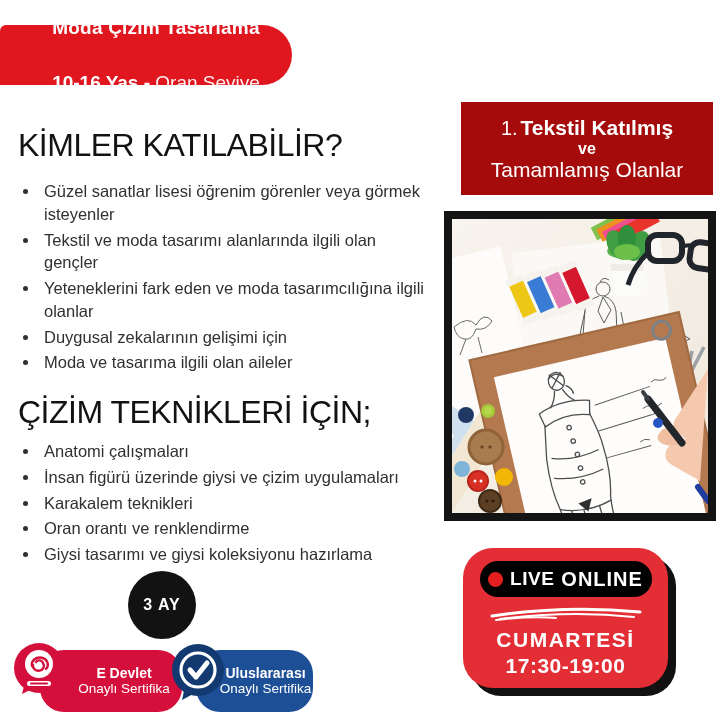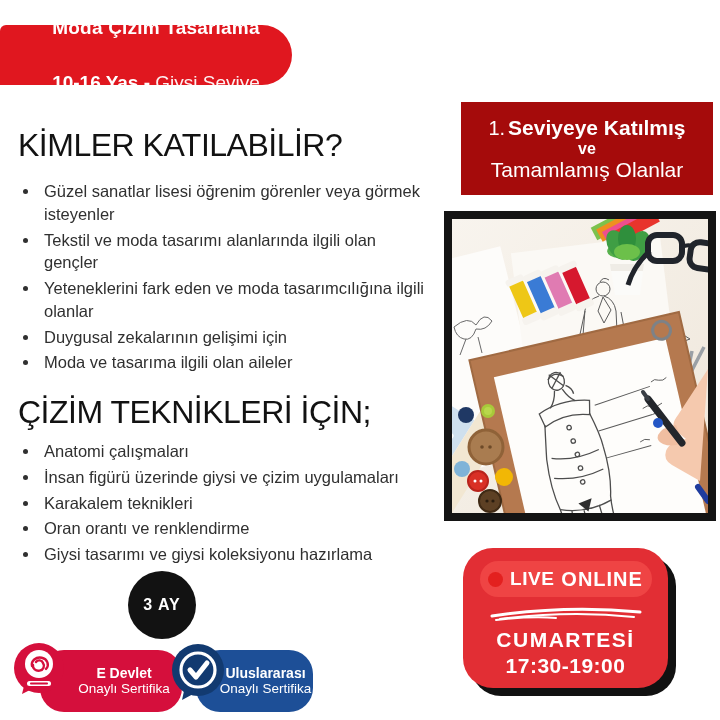--- a/index.html
+++ b/index.html
@@ -108,39 +108,39 @@
     width: 205px; height: 140px;
     background: #e22e34;
     border-radius: 30px;
     box-shadow: 8px 8px 0 0 #111111;
     display: flex; flex-direction: column; align-items: center;
     color: #fff;
   }
   .live-pill {
     margin-top: 13px;
     width: 172px; height: 36px; border-radius: 18px;
-    background: #ef4444;
+    background: #000000;
     display: flex; align-items: center; justify-content: center;
     gap: 7px;
   }
   .live-dot { width: 15px; height: 15px; border-radius: 50%; background: #e3201f; }
   .live-word   { font-size: 19px; font-weight: 600; letter-spacing: 0.5px; }
   .online-word { font-size: 20px; font-weight: bold; letter-spacing: 1px; }
   .swoosh { margin-top: 7px; }
   .live-day  { margin-top: 6px; font-size: 21px; font-weight: bold; letter-spacing: 1.5px; }
   .live-time { margin-top: 2px; font-size: 21px; font-weight: bold; letter-spacing: 0.5px; }
 </style>
 </head>
 <body>
 
 <div class="banner">
   <div class="banner-title">Moda Çizim Tasarlama</div>
   <div class="banner-subtitle">
     <b>10-16 Yaş -</b>
-    <span>Giysi Seviye</span>
+    <span>Oran Seviye</span>
   </div>
 </div>
 
 <div id="who-title" class="h-big">KİMLER KATILABİLİR?</div>
 <ul id="who-list" class="bullets">
     <li>Güzel sanatlar lisesi öğrenim görenler veya görmek isteyenler</li>
     <li>Tekstil ve moda tasarımı alanlarında ilgili olan gençler</li>
     <li>Yeteneklerini fark eden ve moda tasarımcılığına ilgili olanlar</li>
     <li>Duygusal zekalarının gelişimi için</li>
     <li>Moda ve tasarıma ilgili olan aileler</li>
@@ -182,21 +182,21 @@
   <svg viewBox="0 0 58 58">
     <circle cx="28" cy="27" r="26" fill="#123a70"></circle>
     <path d="M14 48 L12 57 L25 50 Z" fill="#123a70"></path>
     <circle cx="28" cy="27" r="17" fill="none" stroke="#ffffff" stroke-width="3.2"></circle>
     <path d="M20 27 L26 34 L37 20" fill="none" stroke="#ffffff" stroke-width="5" stroke-linecap="round" stroke-linejoin="round"></path>
   </svg>
 </div>
 
 <div class="level-box">
   <div class="row1">
-    <span class="pfx">1.</span><span class="strong">Seviyeye Katılmış</span>
+    <span class="pfx">1.</span><span class="strong">Tekstil Katılmış</span>
   </div>
   <div class="row2">ve</div>
   <div class="row3">Tamamlamış Olanlar</div>
 </div>
 
 <div class="photo-frame">
   <svg viewBox="0 0 256 294">
     <defs>
       <linearGradient id="bg" x1="0" y1="0" x2="1" y2="1">
         <stop offset="0" stop-color="#f8f4ee"></stop>

